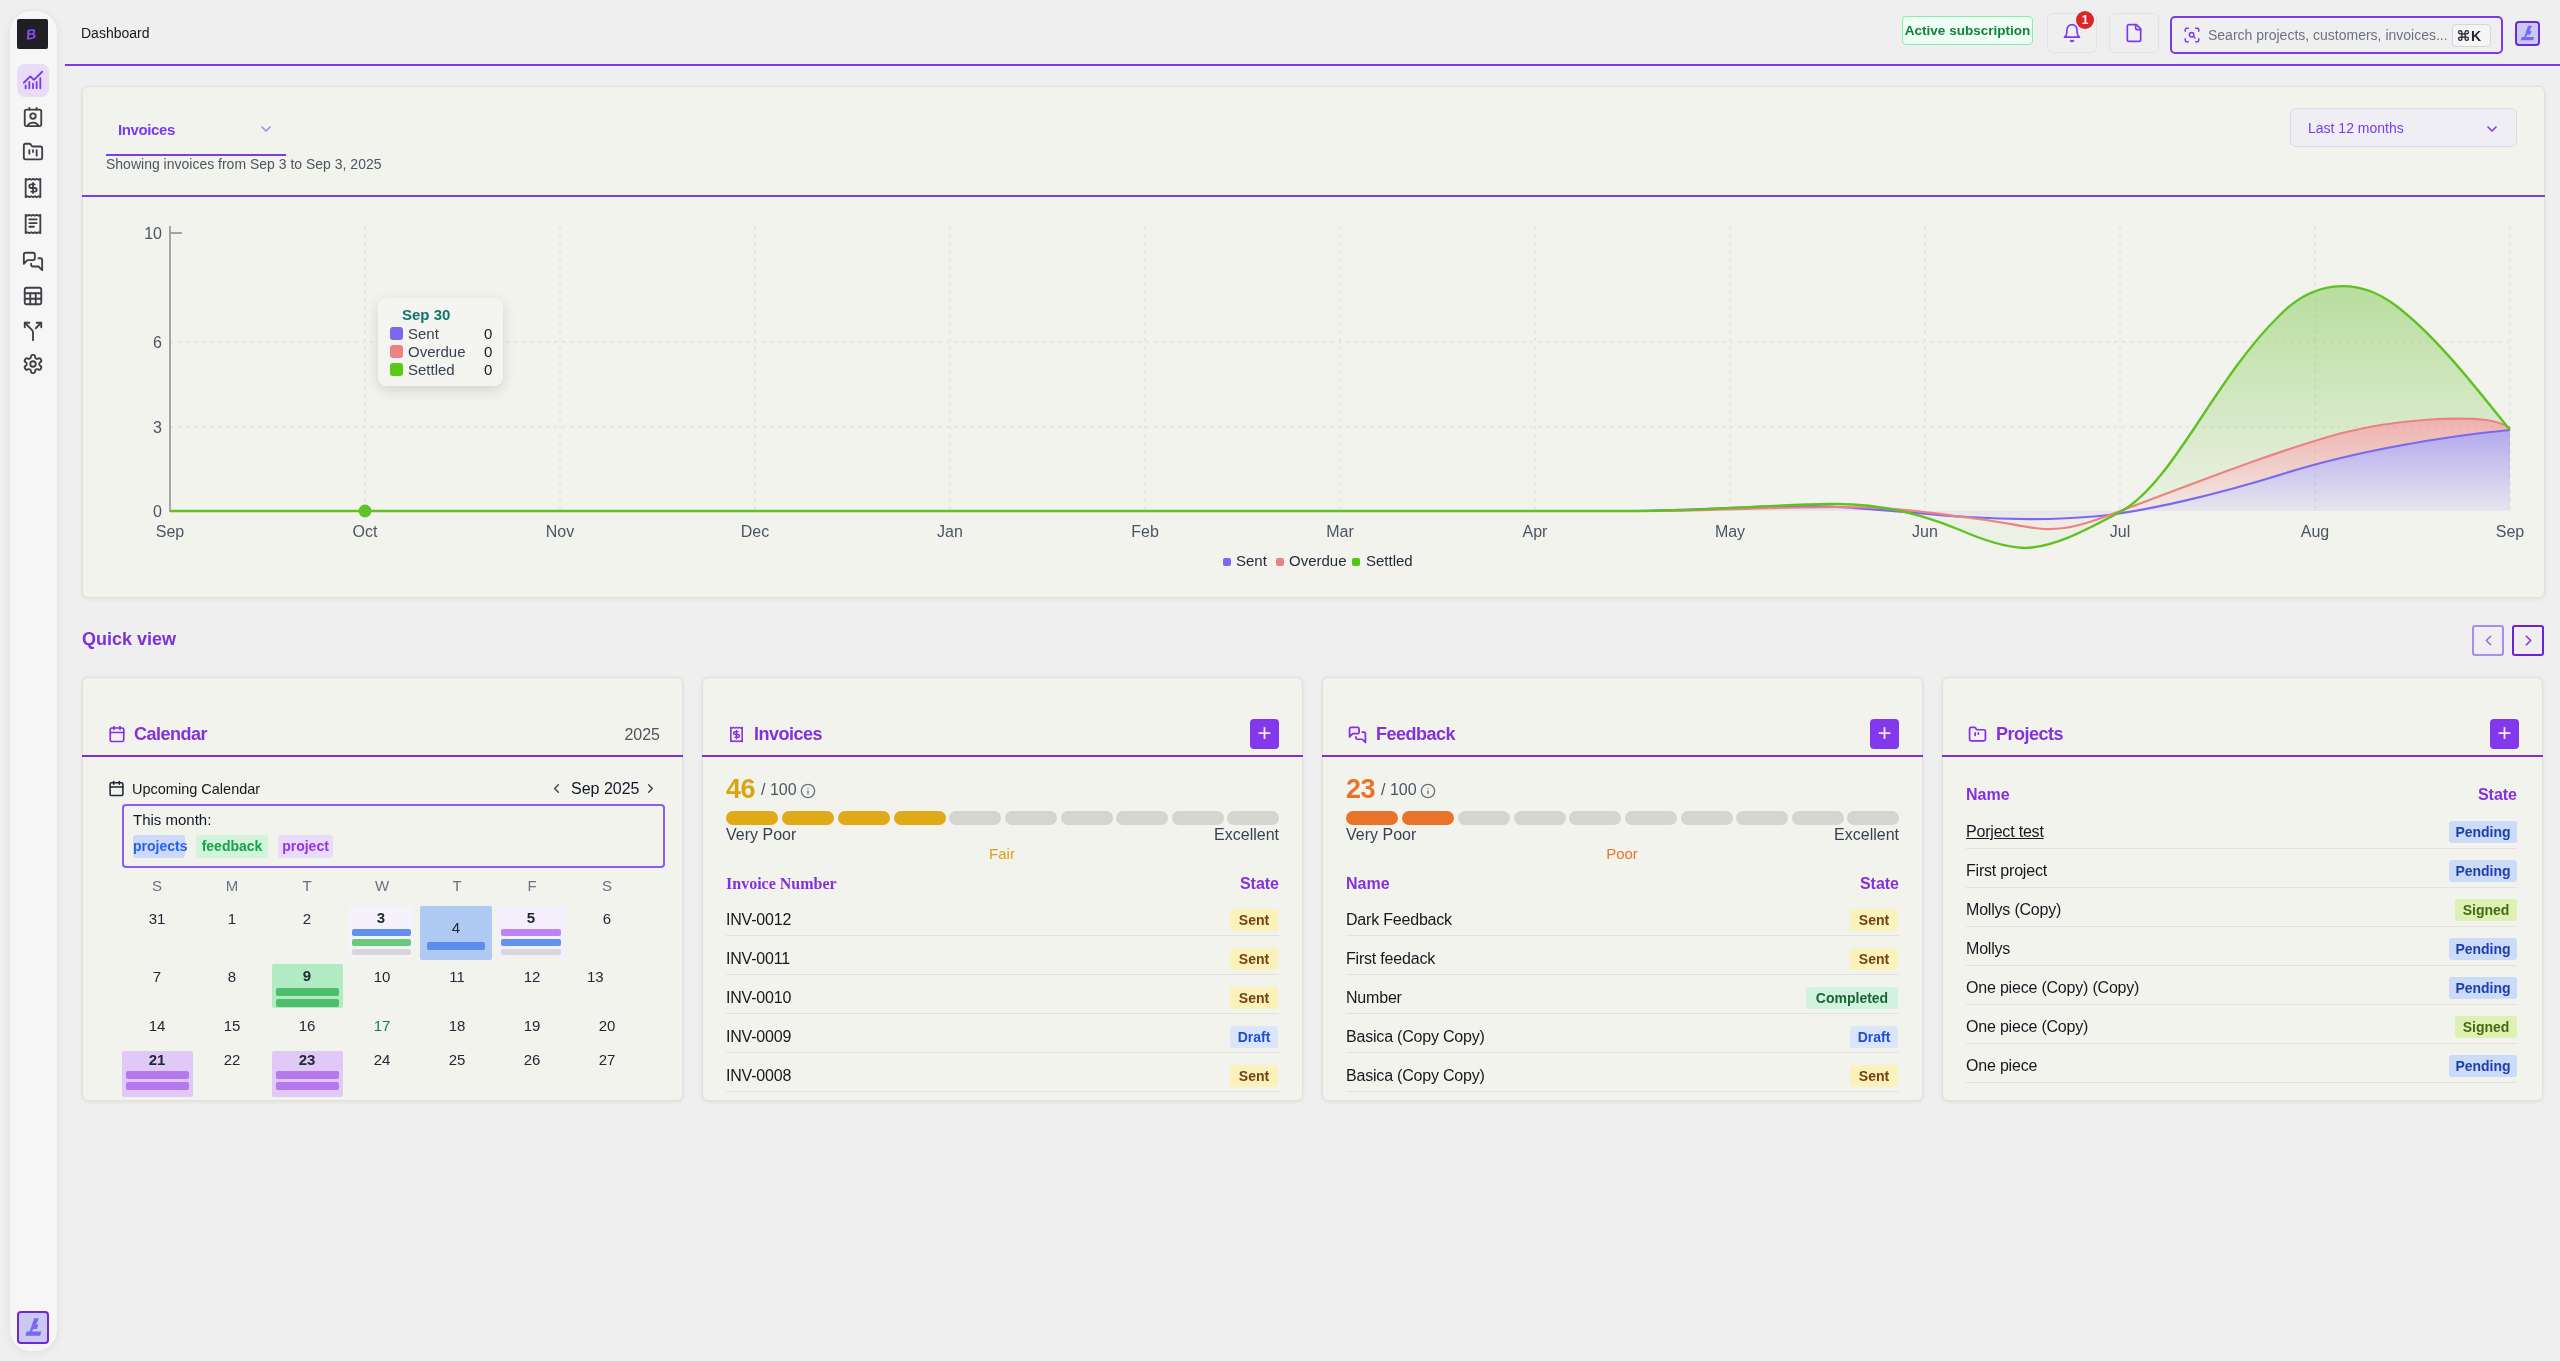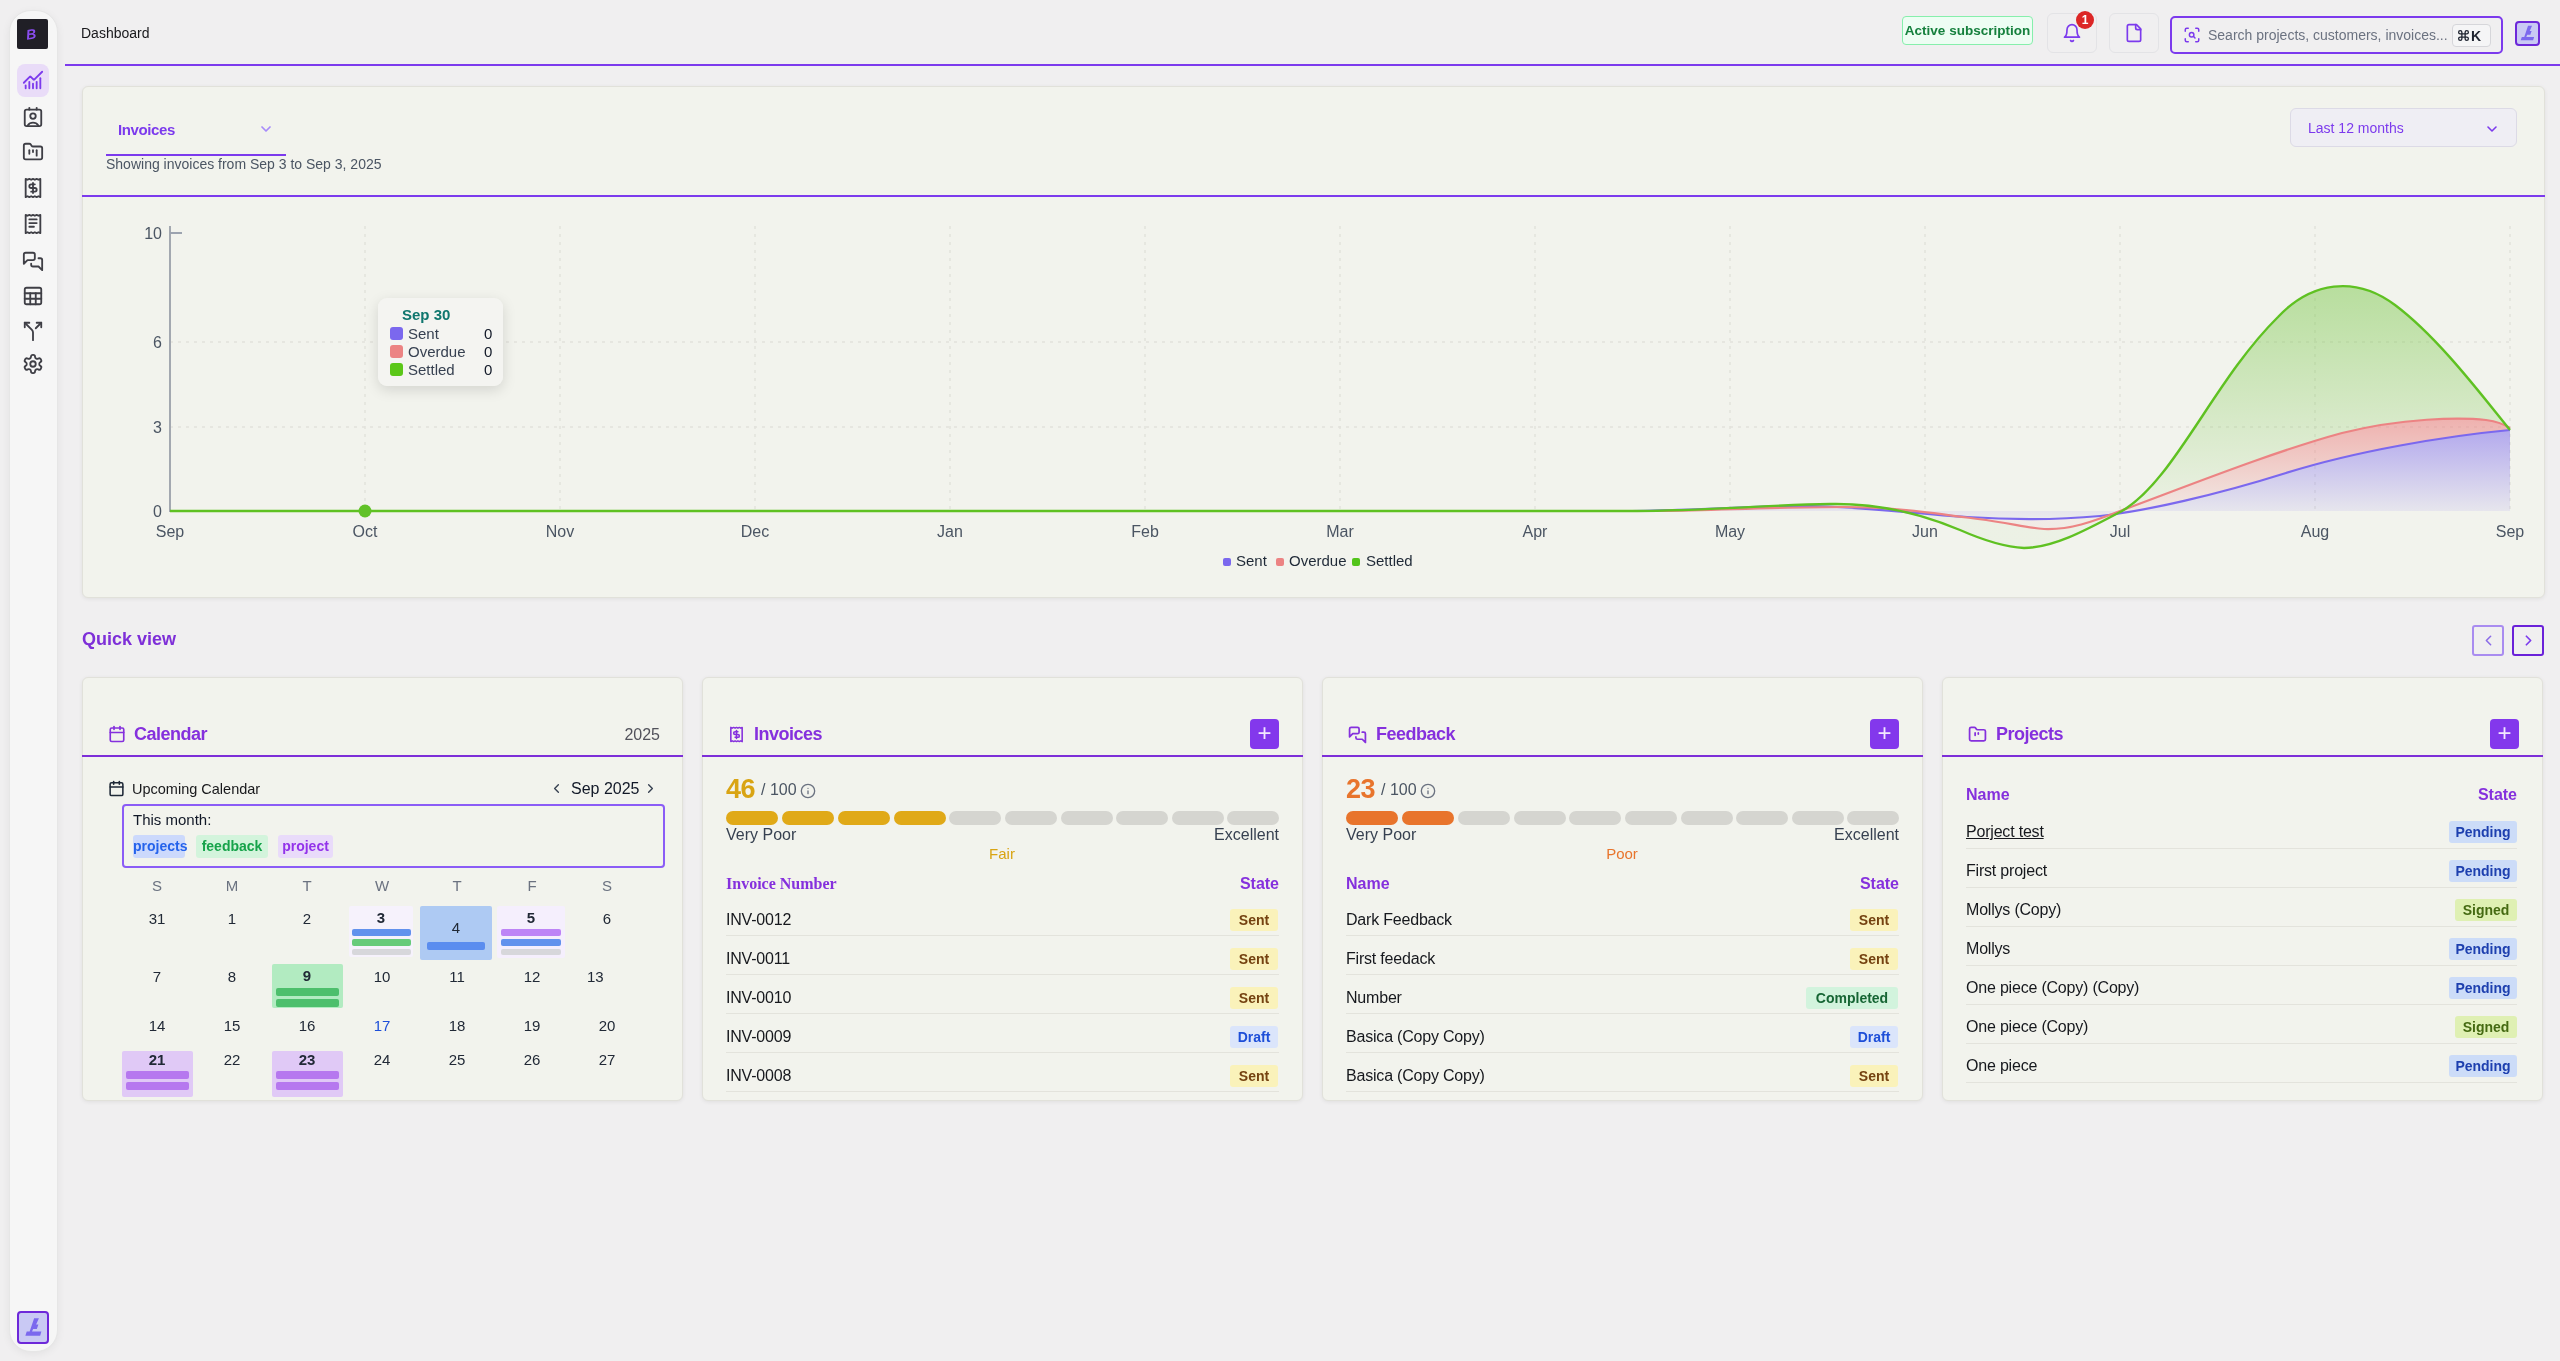--- a/index.html
+++ b/index.html
@@ -316,21 +316,21 @@
 <div class="abs" style="left:587px; top:968px; width:40px; font-size:15px; color:#212936; text-align:left;">13</div>
 
 <div class="abs" style="left:272px; top:964px; width:71px; height:44px; background:#b2ebc1; border-radius:2px;"></div>
 <div class="abs" style="left:287px; top:967px; width:40px; font-size:15px; font-weight:bold; color:#212936; text-align:center;">9</div>
 <div class="abs" style="left:276px; top:988px; width:63px; height:8px; background:#4dbf6c; border-radius:2px;"></div>
 <div class="abs" style="left:276px; top:999px; width:63px; height:8px; background:#4dbf6c; border-radius:2px;"></div>
 
 <div class="abs" style="left:137px; top:1017px; width:40px; font-size:15px; color:#212936; text-align:center;">14</div>
 <div class="abs" style="left:212px; top:1017px; width:40px; font-size:15px; color:#212936; text-align:center;">15</div>
 <div class="abs" style="left:287px; top:1017px; width:40px; font-size:15px; color:#212936; text-align:center;">16</div>
-<div class="abs" style="left:362px; top:1017px; width:40px; font-size:15px; color:#1d4ed8; text-align:center;">17</div>
+<div class="abs" style="left:362px; top:1017px; width:40px; font-size:15px; color:#0f766e; text-align:center;">17</div>
 <div class="abs" style="left:437px; top:1017px; width:40px; font-size:15px; color:#212936; text-align:center;">18</div>
 <div class="abs" style="left:512px; top:1017px; width:40px; font-size:15px; color:#212936; text-align:center;">19</div>
 <div class="abs" style="left:587px; top:1017px; width:40px; font-size:15px; color:#212936; text-align:center;">20</div>
 
 <div class="abs" style="left:212px; top:1051px; width:40px; font-size:15px; color:#212936; text-align:center;">22</div>
 <div class="abs" style="left:362px; top:1051px; width:40px; font-size:15px; color:#212936; text-align:center;">24</div>
 <div class="abs" style="left:437px; top:1051px; width:40px; font-size:15px; color:#212936; text-align:center;">25</div>
 <div class="abs" style="left:512px; top:1051px; width:40px; font-size:15px; color:#212936; text-align:center;">26</div>
 <div class="abs" style="left:587px; top:1051px; width:40px; font-size:15px; color:#212936; text-align:center;">27</div>
 

